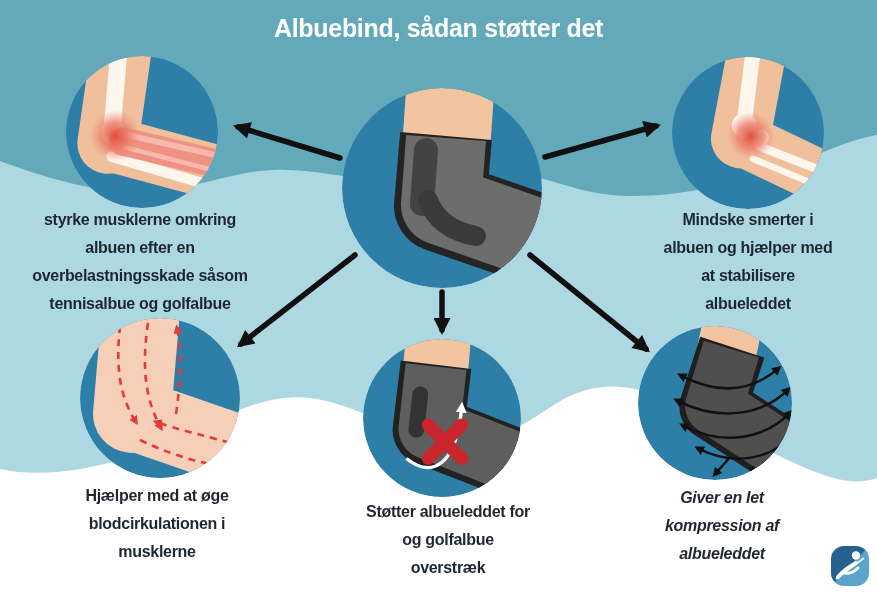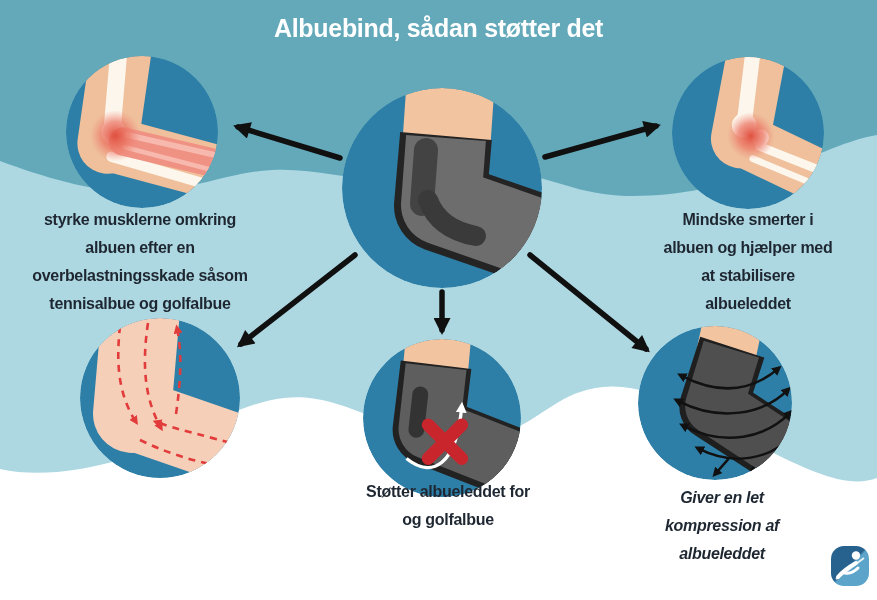--- a/index.html
+++ b/index.html
@@ -25,21 +25,21 @@
   .c-bl{left:80px;top:318px;width:160px;height:160px;}
   .c-bc{left:363px;top:339px;width:158px;height:158px;}
   .c-br{left:638px;top:326px;width:154px;height:154px;}
   .caption{
     position:absolute;text-align:center;color:#1e2731;
     font-size:16px;font-weight:700;line-height:28px;letter-spacing:-0.3px;
   }
   .cap-tl{left:-10px;top:206px;width:300px;}
   .cap-tr{left:598px;top:206px;width:300px;}
   .cap-bl{left:7px;top:482px;width:300px;}
-  .cap-bc{left:298px;top:478px;width:300px;}
+  .cap-bc{left:298px;top:498px;width:300px;}
   .cap-br{left:572px;top:484px;width:300px;font-style:italic;}
   .logo{position:absolute;left:830px;top:545px;width:40px;height:42px;}
   .logo svg{display:block;width:100%;height:100%;}
 </style>
 </head>
 <body>
 
 <div class="canvas">
 
   <svg class="bg" viewBox="0 0 877 600">
@@ -220,24 +220,30 @@
     <div>tennisalbue og golfalbue</div>
   </div>
 
   <div class="caption cap-tr">
     <div>Mindske smerter i</div>
     <div>albuen og hjælper med</div>
     <div>at stabilisere</div>
     <div>albueleddet</div>
   </div>
 
+  <div class="caption cap-bl">
+    <div>Hjælper med at øge</div>
+    <div>blodcirkulationen i</div>
+    <div>musklerne</div>
+  </div>
 
   <div class="caption cap-bc">
     <div>Støtter albueleddet for</div>
     <div>og golfalbue</div>
+    <div>overstræk</div>
   </div>
 
   <div class="caption cap-br">
     <div>Giver en let</div>
     <div>kompression af</div>
     <div>albueleddet</div>
   </div>
 
   <div class="logo">
     <svg viewBox="0 0 40 42">

